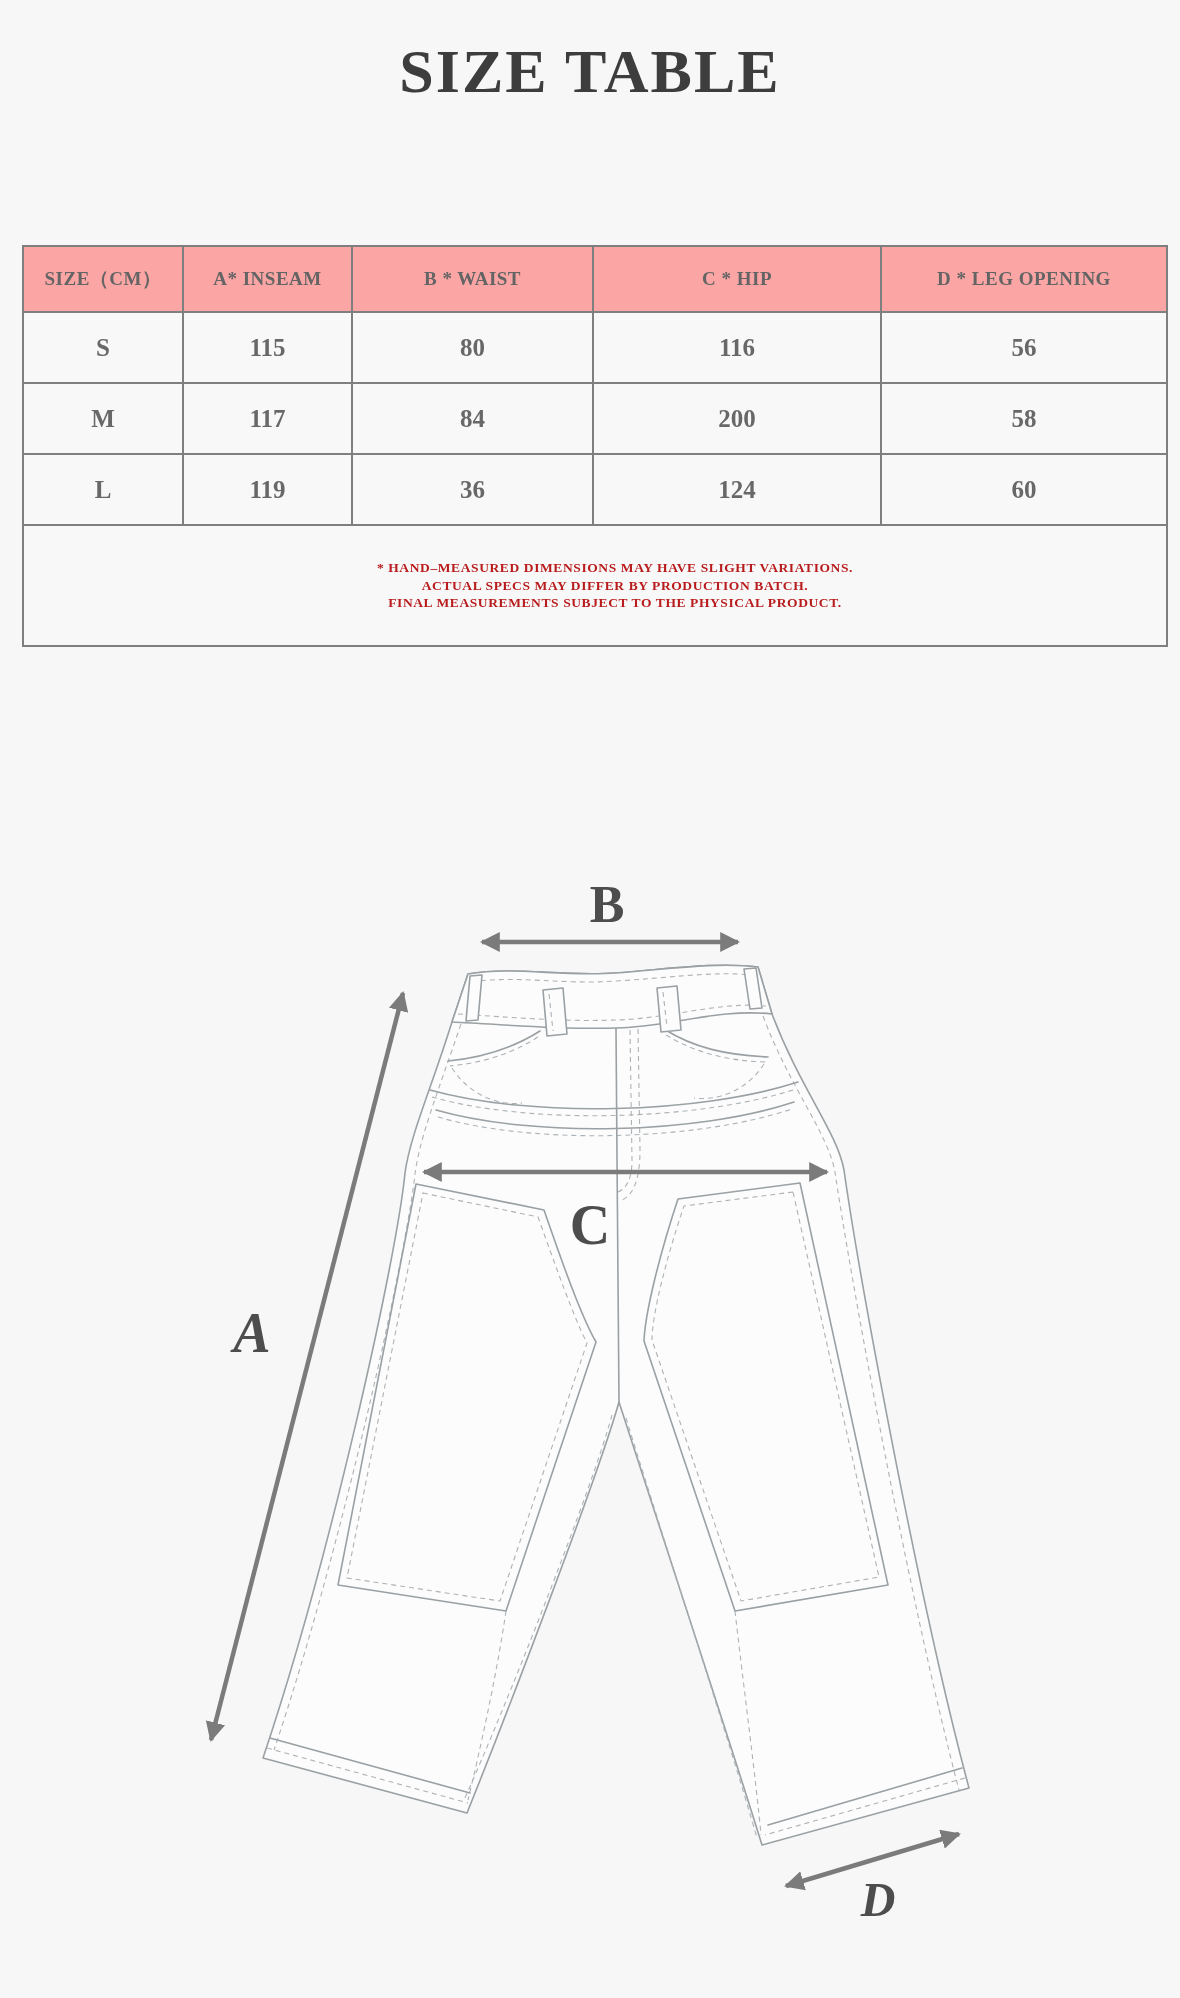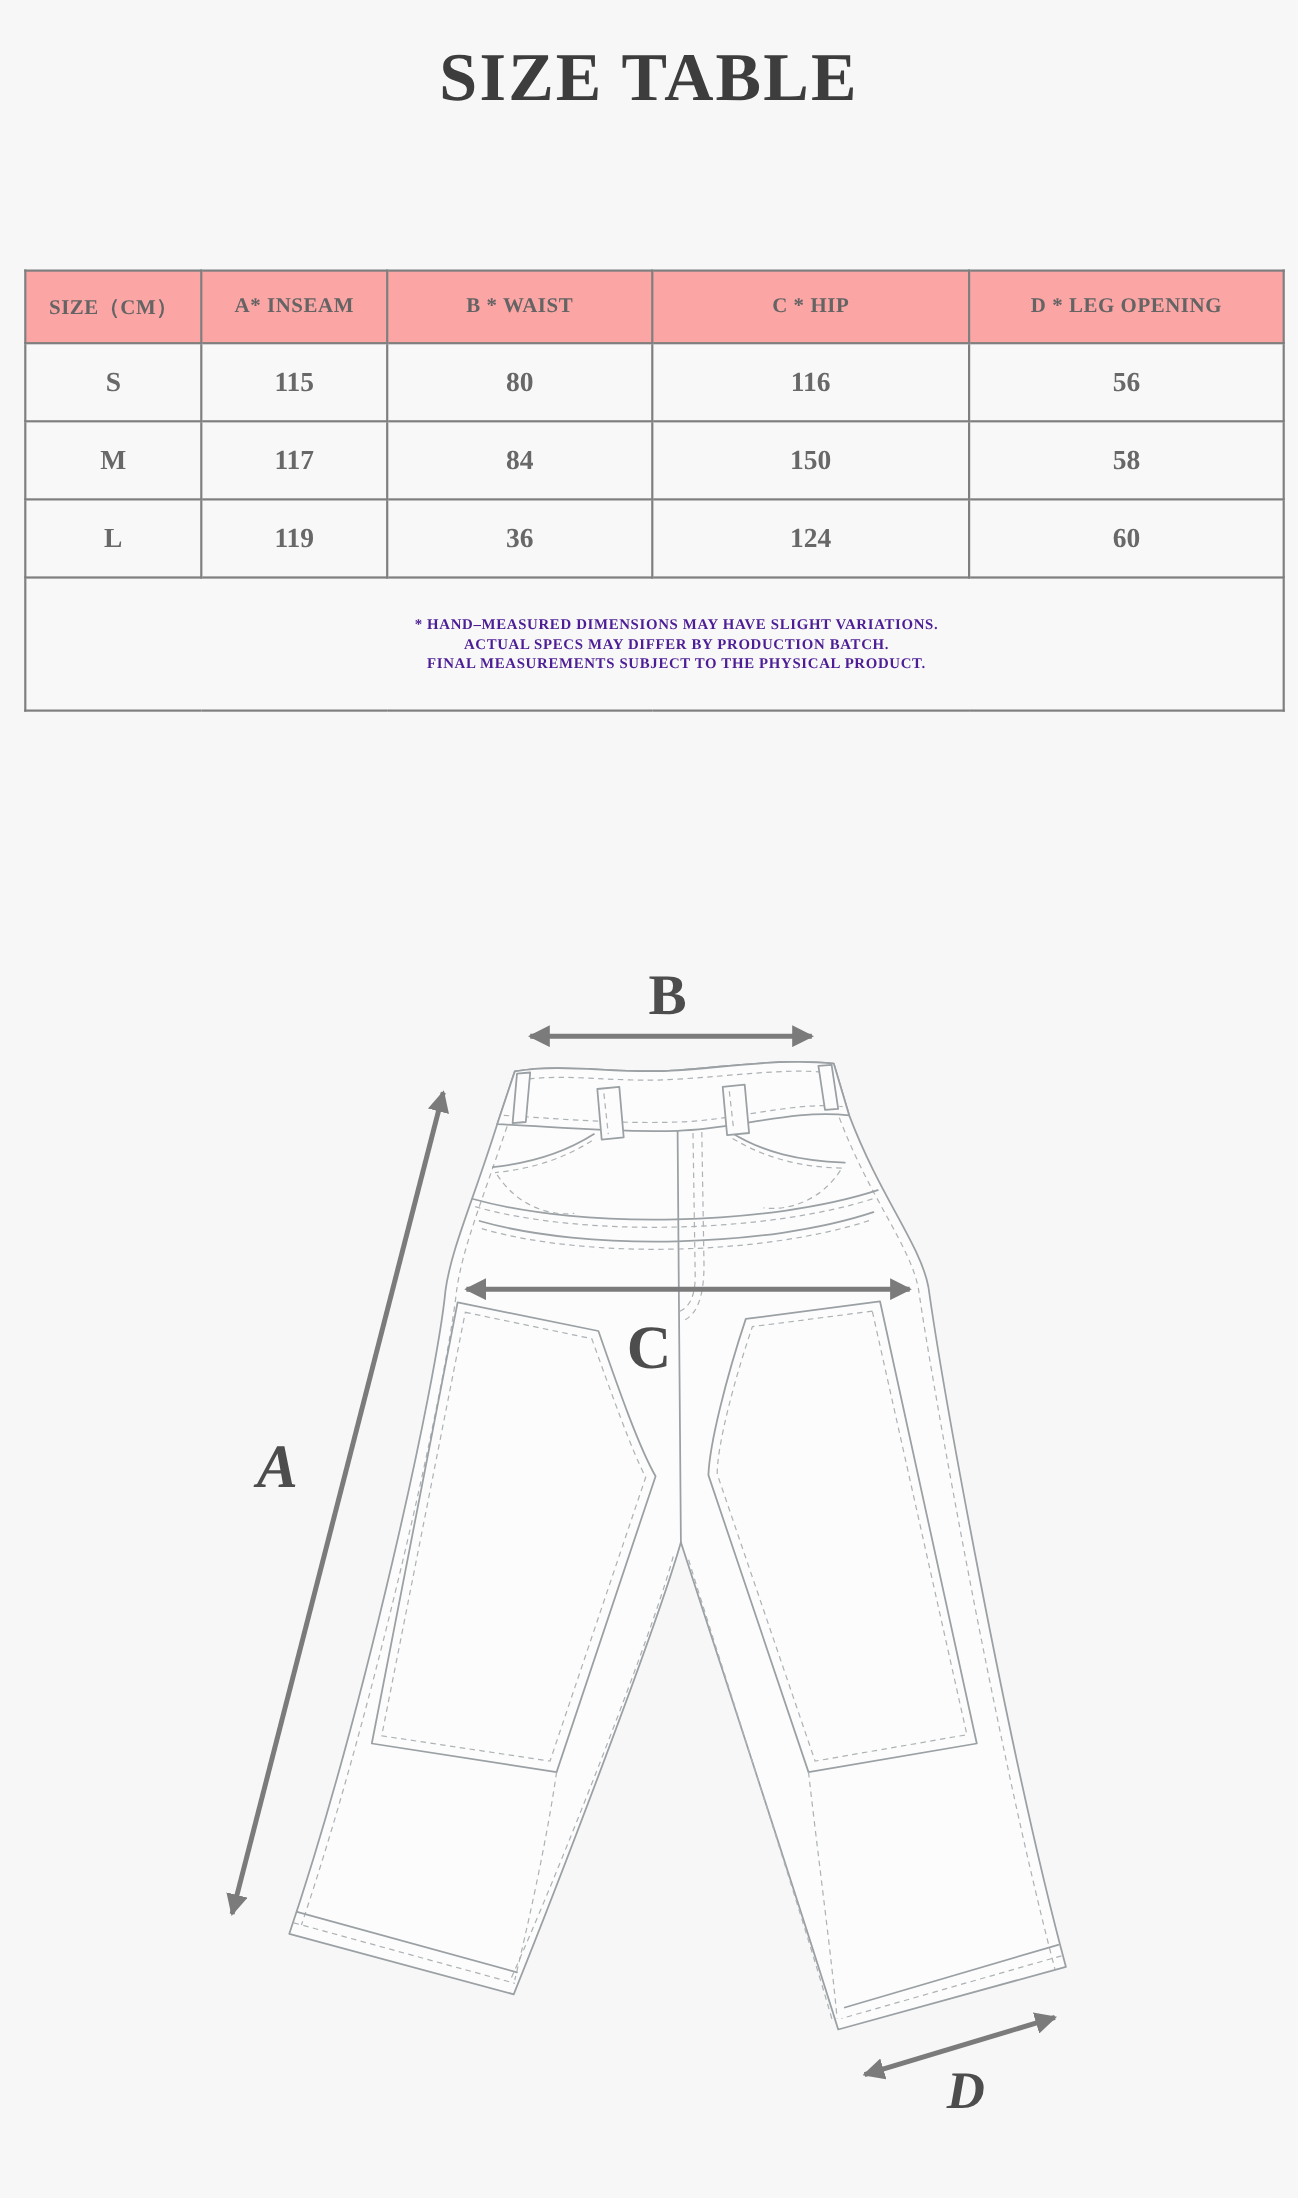--- a/index.html
+++ b/index.html
@@ -20,21 +20,21 @@
   }
   .size-table th, .size-table td { border:2px solid #7f7f7f; text-align:center; vertical-align:middle; }
   .size-table th {
     height:62px; background:#fca5a5; color:#646464;
     font-size:19px; font-weight:bold; letter-spacing:0.5px;
   }
   .size-table td { height:67px; font-size:25px; font-weight:bold; color:#686868; }
   .size-table tfoot td { height:119px; padding:0; }
   .footnote-line {
     margin:0; text-align:center; font-size:13.5px; line-height:17.5px;
-    font-weight:bold; color:#4c1d95; letter-spacing:0.6px;padding-left:40px;
+    font-weight:bold; color:#b91c1c; letter-spacing:0.6px;padding-left:40px;
   }
   .diagram { position:absolute; left:0; top:848px; }
   .pants-line   { fill:none; stroke:#9aa0a3; stroke-width:1.6; stroke-linecap:round; stroke-linejoin:round; }
   .pants-fill   { fill:#fcfcfc; stroke:#9aa0a3; stroke-width:1.6; stroke-linejoin:round; }
   .stitch       { fill:none; stroke:#adb2b5; stroke-width:1.1; stroke-dasharray:5 4; }
   .dim-arrow    { stroke:#7b7b7b; stroke-width:4.5; fill:none; }
   .dim-label    { fill:#4d4d4d; font-family:"Liberation Serif","DejaVu Serif",serif; font-weight:bold; }
   .dim-label.italic { font-style:italic; }
 </style>
 </head>
@@ -66,21 +66,21 @@
           <td>S</td>
           <td>115</td>
           <td>80</td>
           <td>116</td>
           <td>56</td>
         </tr>
         <tr>
           <td>M</td>
           <td>117</td>
           <td>84</td>
-          <td>150</td>
+          <td>200</td>
           <td>58</td>
         </tr>
         <tr>
           <td>L</td>
           <td>119</td>
           <td>36</td>
           <td>124</td>
           <td>60</td>
         </tr>
       </tbody>

